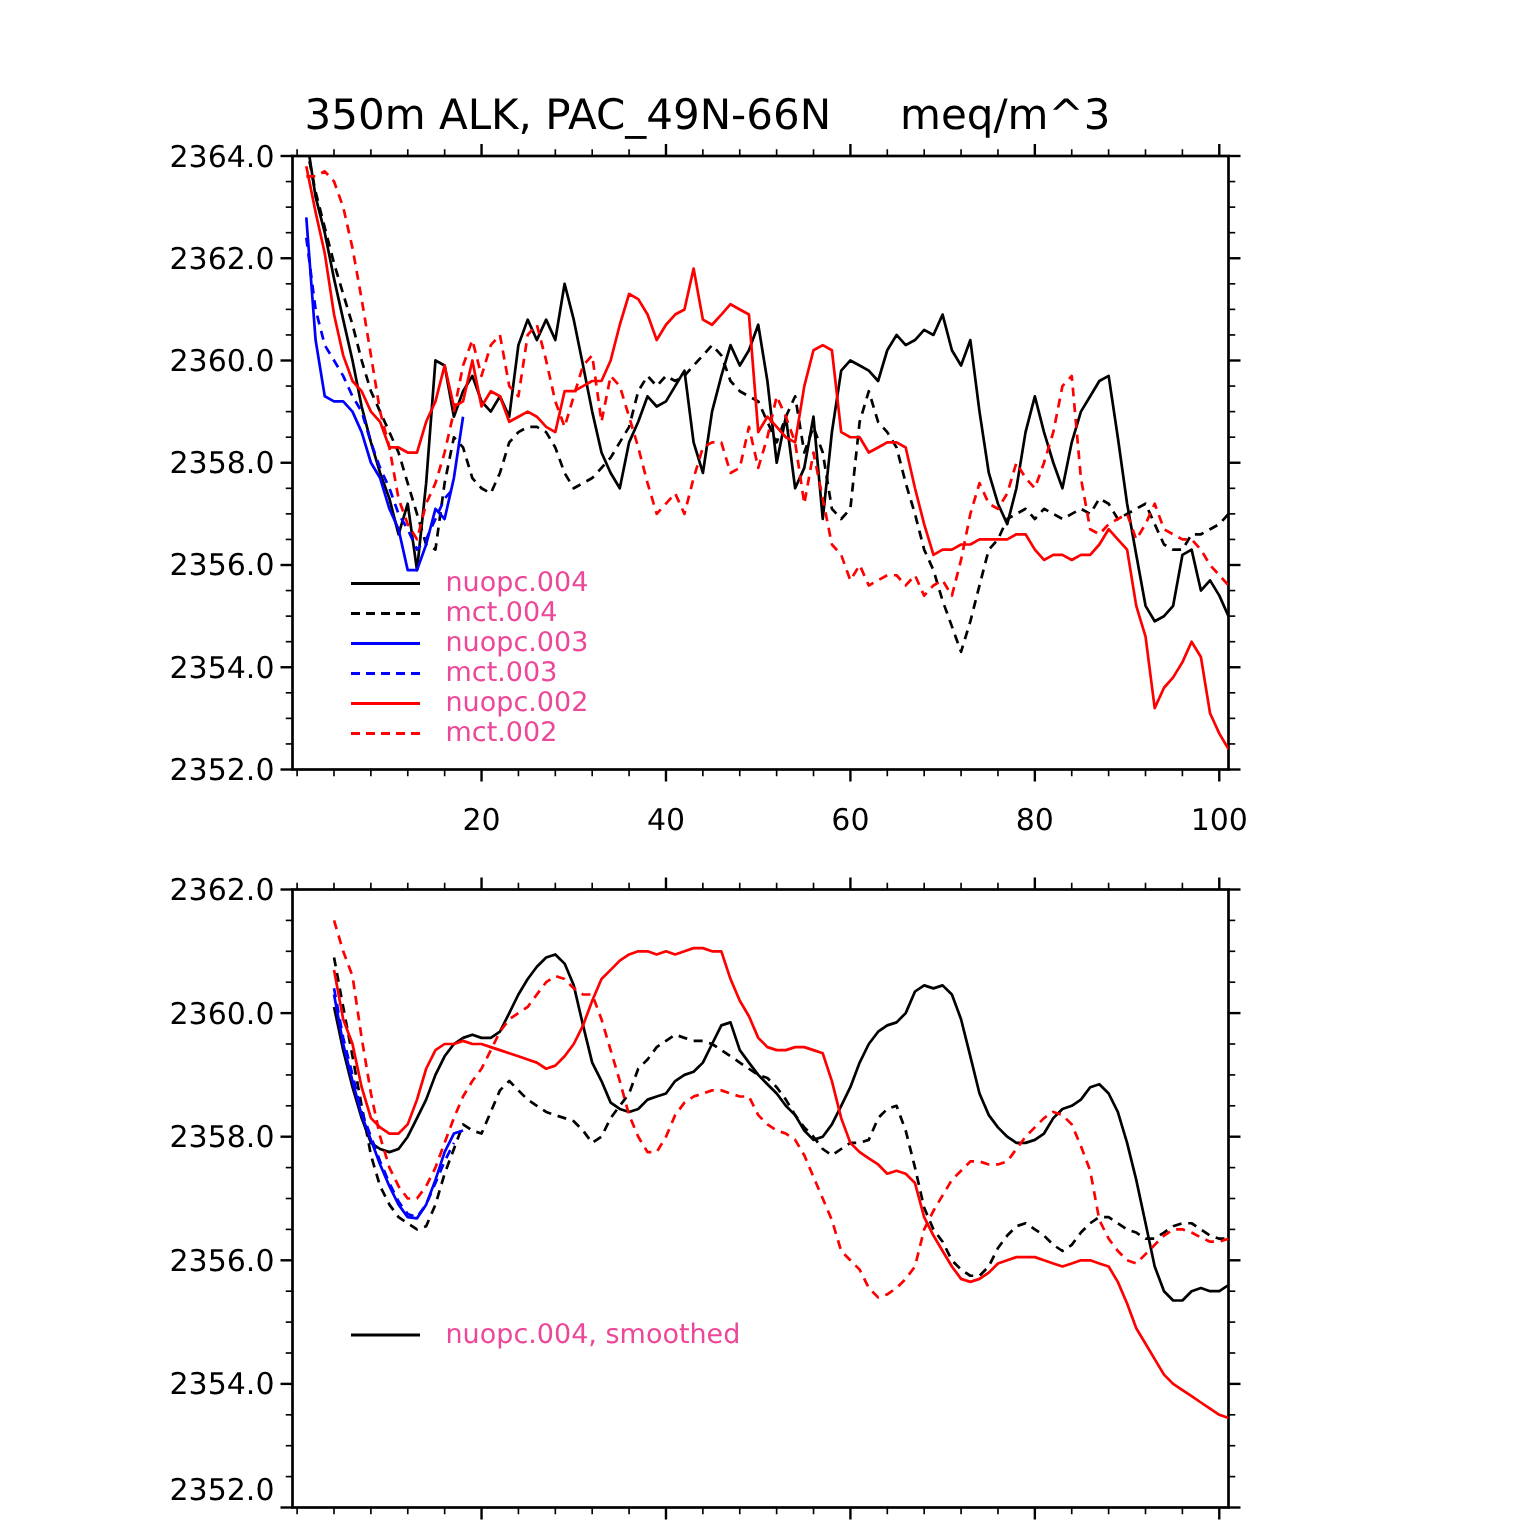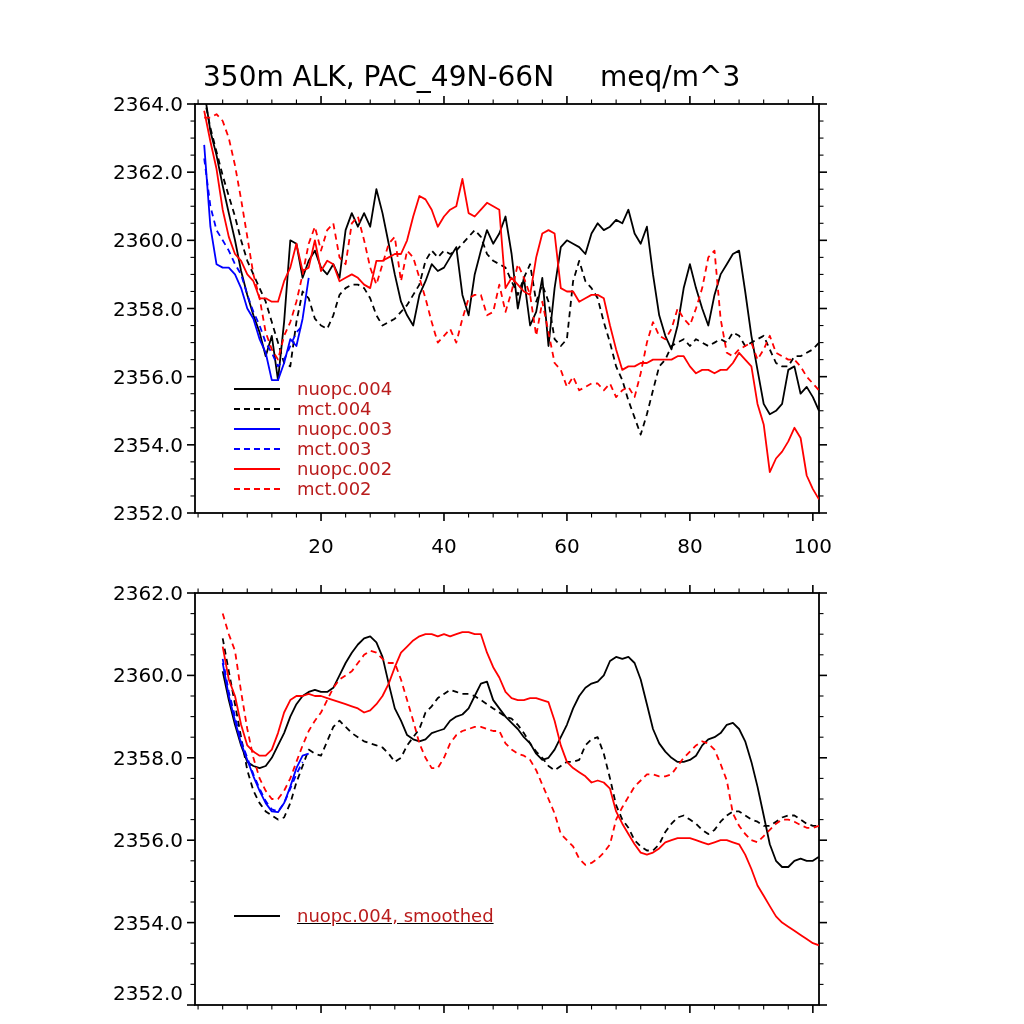--- a/index.html
+++ b/index.html
@@ -4,21 +4,21 @@
 <style>
   html,body{margin:0;padding:0;background:#ffffff;}
   #figure{position:relative;width:1024px;height:1024px;background:#ffffff;overflow:hidden;
           font-family:"DejaVu Sans","Liberation Sans",sans-serif;}
   #chart-svg{position:absolute;left:0;top:0;}
   .panel-title{position:absolute;font-size:28px;color:#000;white-space:pre;}
   .legend{position:absolute;}
   .legend-row{display:flex;align-items:center;height:20px;}
   .legend-row.h2{height:20.4px;}
   .swatch{display:inline-block;width:46px;height:0;margin-right:17px;flex:0 0 auto;}
-  .legend-label{font-size:18px;color:#b91c1c;white-space:pre;line-height:1;}
+  .legend-label{font-size:18px;color:#ec4899;white-space:pre;line-height:1;}
   svg text{font-family:"DejaVu Sans","Liberation Sans",sans-serif;}
 </style>
 </head>
 <body>
 
 <div id="figure">
   <svg id="chart-svg" width="1024" height="1024">
       <g>
         <clipPath id="clip0">
           <rect x="195" y="104" width="624" height="409"></rect>
@@ -292,19 +292,19 @@
     <div class="legend-row">
         <span class="swatch" style="border-top: 2px solid rgb(255, 0, 0);"></span>
         <span class="legend-label">nuopc.002</span>
       </div>
     <div class="legend-row">
         <span class="swatch" style="border-top: 2px dashed rgb(255, 0, 0);"></span>
         <span class="legend-label">mct.002</span>
       </div>
   </div>
 
-  <div class="legend" style="left:234px;top:906px;text-decoration:underline;">
+  <div class="legend" style="left:234px;top:880px;">
     <div class="legend-row h2">
         <span class="swatch" style="border-top: 2px solid rgb(0, 0, 0);"></span>
         <span class="legend-label">nuopc.004, smoothed</span>
       </div>
   </div>
 </div>
 
 </body></html>

